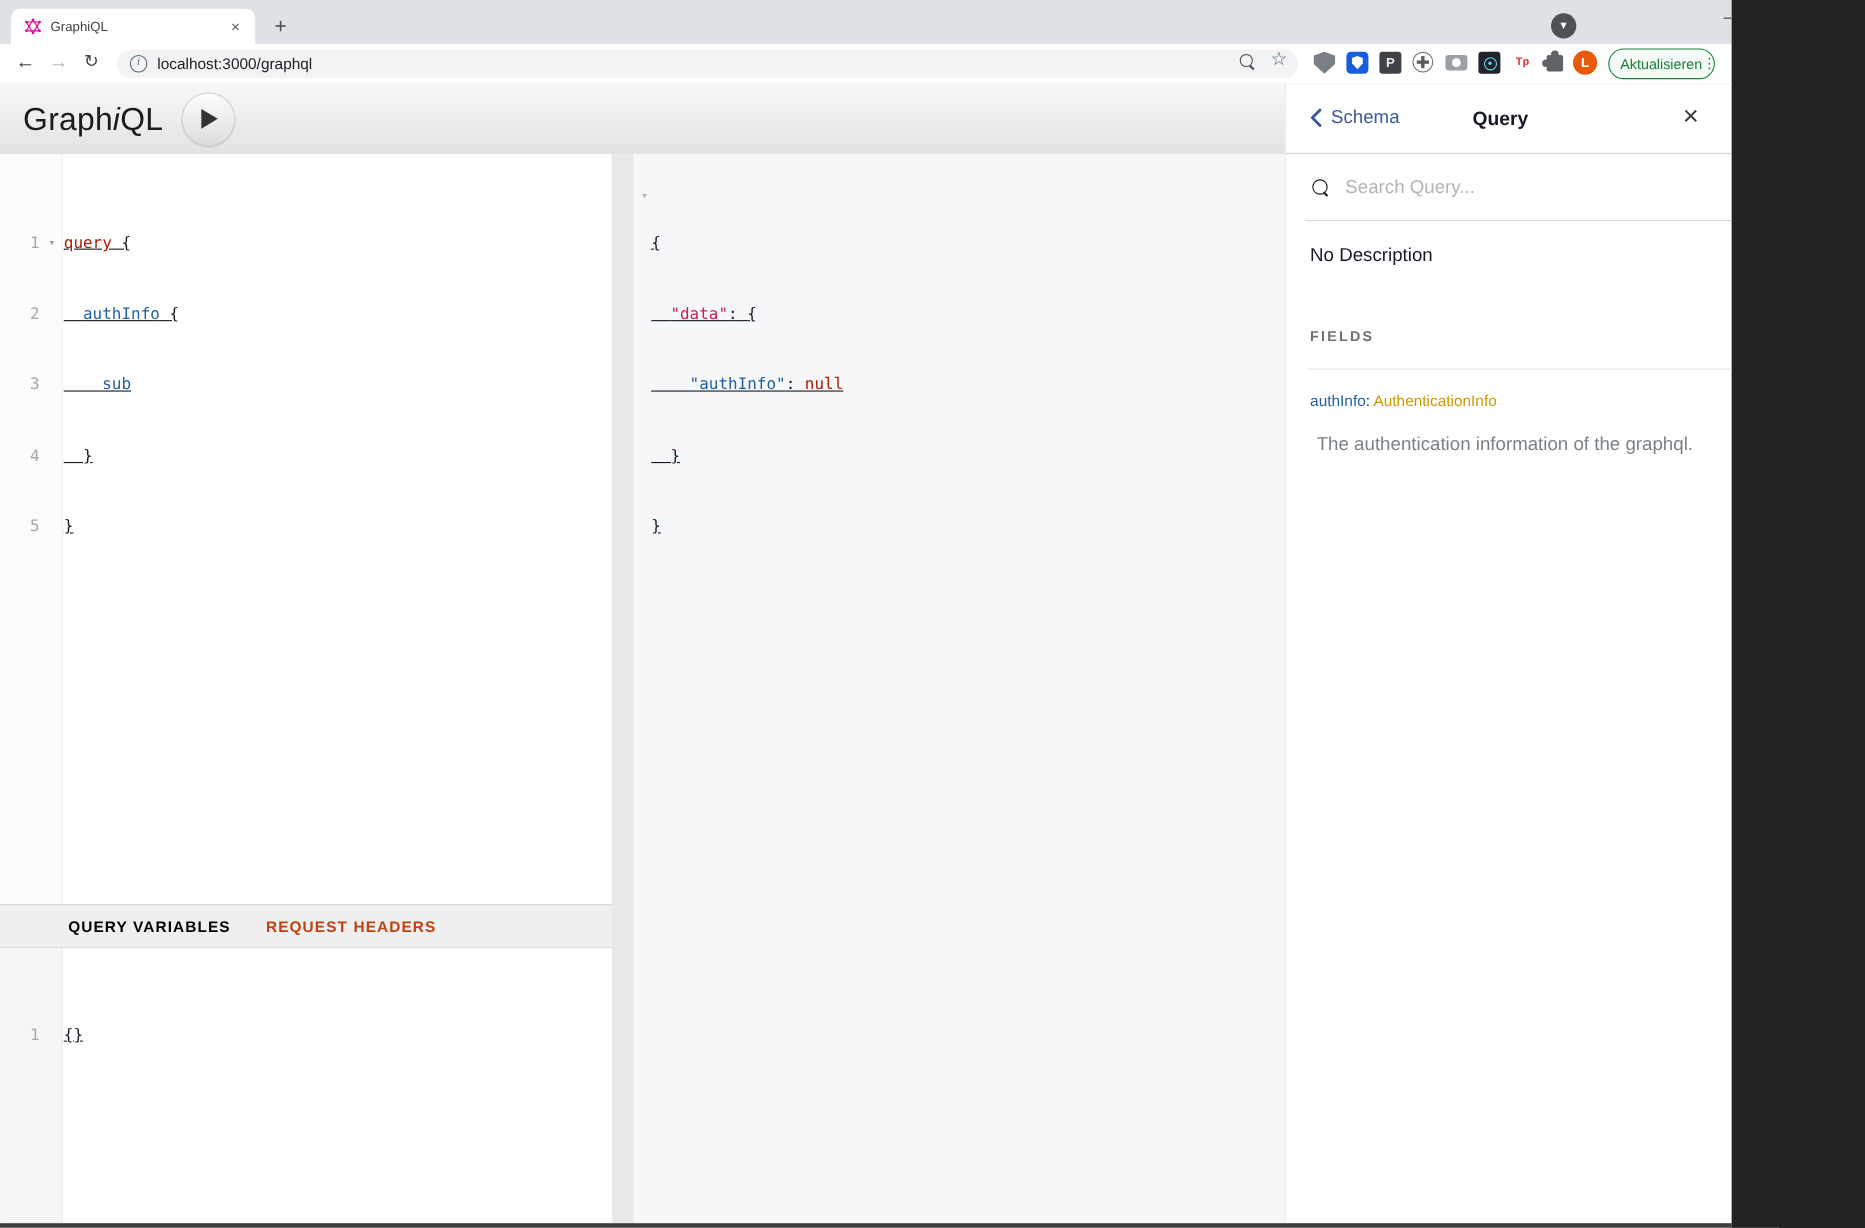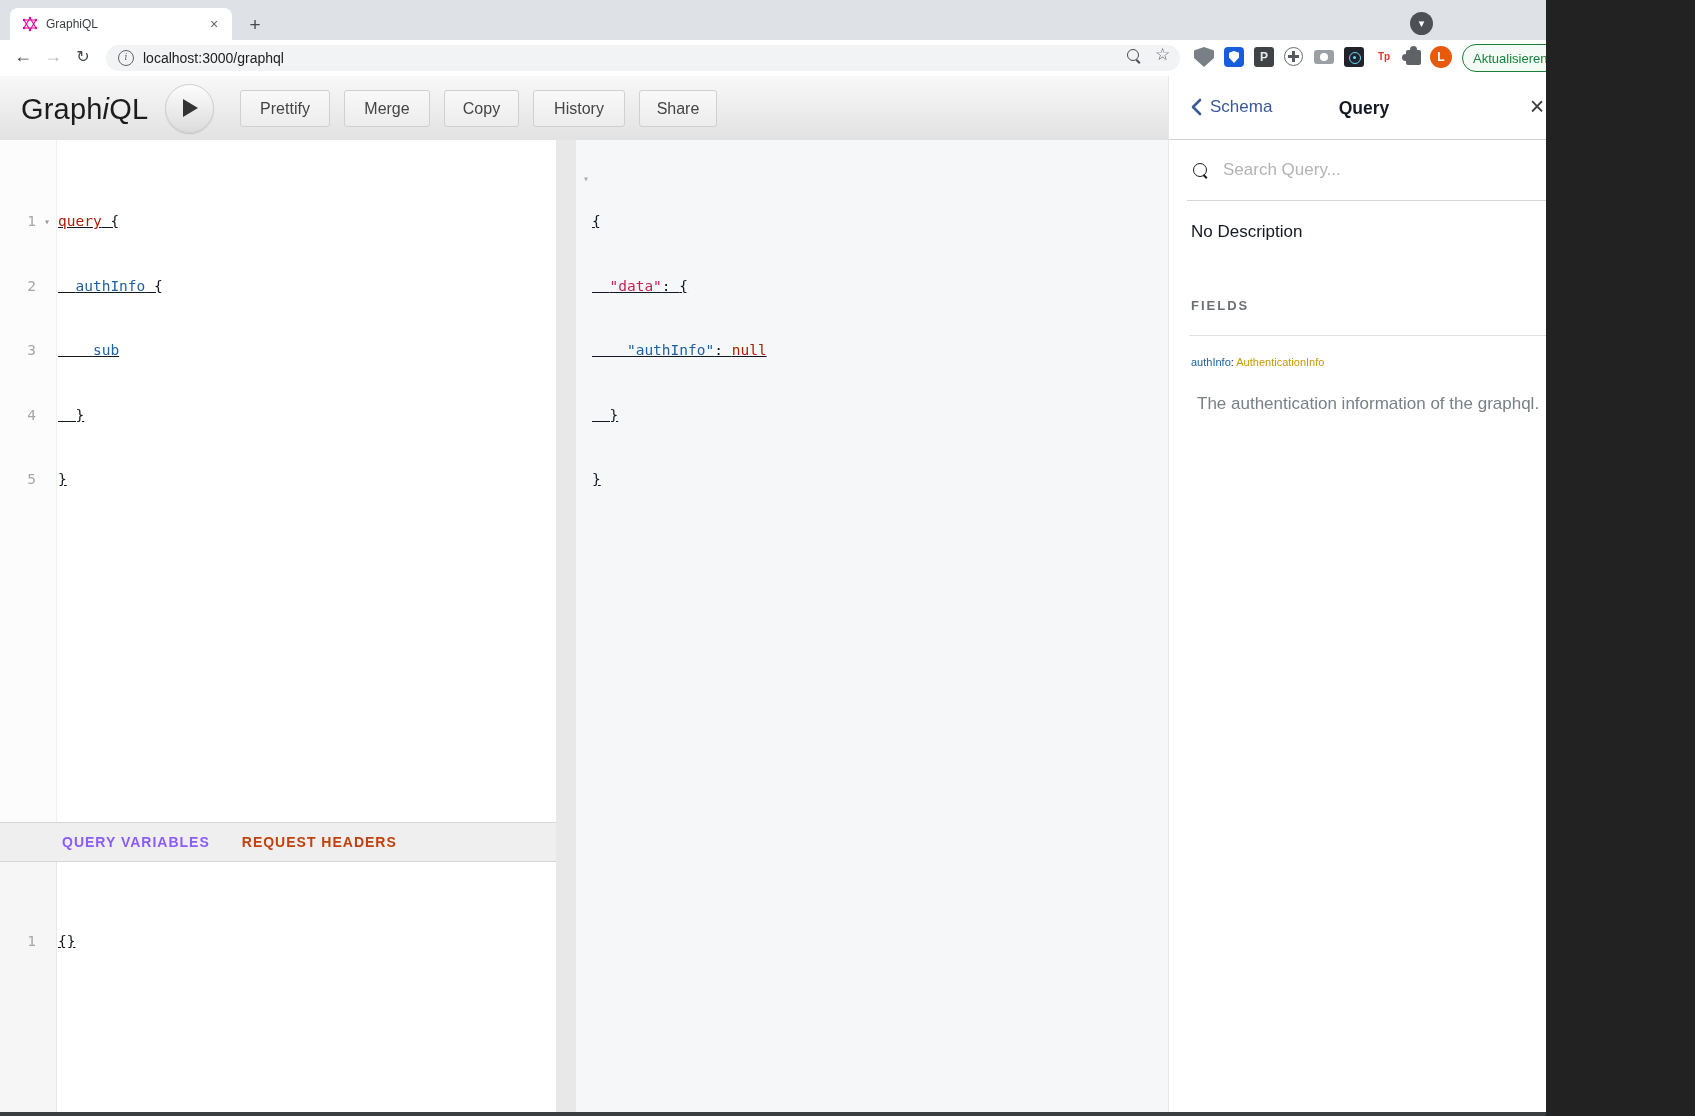--- a/index.html
+++ b/index.html
@@ -1,17 +1,17 @@
 <!DOCTYPE html>
 <html><head>
 <meta charset="utf-8">
 <style>
   html,body{margin:0;padding:0;background:#222;}
   .window{position:relative;width:1546px;height:1116px;background:#fff;overflow:hidden;
-    font-family:"Liberation Sans","DejaVu Sans",sans-serif;box-shadow:inset 0 0 0 1px #9b9b9b;}
+    font-family:"Liberation Sans","DejaVu Sans",sans-serif;box-shadow:inset 0 0 0 1px #9b9b9b;padding-left:28px;}
   .frame-bottom{position:absolute;left:0;top:1112px;width:1695px;height:4px;background:#3a3d40;}
 
   
   .tabstrip{position:absolute;left:0;top:0;width:1695px;height:40px;background:#dee1e6;}
   .tab{position:absolute;left:10px;top:8px;width:222px;height:32px;background:#fff;border-radius:8px 8px 0 0;display:flex;align-items:center;}
   .favicon{width:16px;height:16px;margin-left:12px;}
   .tab-title{font-size:12px;color:#3c4043;margin-left:8px;flex:1;}
   .tab-close{width:16px;height:16px;margin-right:10px;font-size:14px;line-height:16px;text-align:center;color:#5f6368;cursor:pointer;}
   .newtab{position:absolute;left:242px;top:12px;width:26px;height:26px;font-size:19px;line-height:25px;text-align:center;color:#45494d;border-radius:50%;}
   .tabsearch{position:absolute;left:1410px;top:12px;width:23px;height:23px;border-radius:50%;background:#4d5156;color:#fff;text-align:center;font-size:11px;line-height:22px;}
@@ -75,41 +75,41 @@
   .kw{color:#B11A04;} .fld{color:#1F61A0;} .p{color:#141823;}
   .divider{position:absolute;left:556px;top:140px;width:20px;height:972px;background:#e8e8e8;}
   .result-pane{position:absolute;left:576px;top:140px;width:592px;height:972px;background:#f6f7f8;}
   .result-pane .code-lines{left:16px;}
   .rfold{position:absolute;left:4px;top:28px;width:12px;color:#adadad;font-size:10px;line-height:21.5px;text-align:center;}
   .rkey{color:#CA2155;} .rfld{color:#1F61A0;} .rkw{color:#B11A04;}
 
   
   .varbar{position:absolute;left:0;top:822px;width:556px;height:40px;background:#efefef;border-top:1px solid #d6d6d6;border-bottom:1px solid #d6d6d6;box-sizing:border-box;display:flex;align-items:center;}
   .vartab{font-size:14px;font-weight:bold;letter-spacing:1px;}
-  .vartab.active{color:#8b5cf6;margin-left:62px;}
+  .vartab.active{color:#000000;margin-left:62px;}
   .vartab.inactive{color:#c2410c;margin-left:32px;}
   .vars-pane{position:absolute;left:0;top:862px;width:556px;height:250px;background:#fff;}
   .vars-pane .gutter{background:#f6f6f6;border-right:1px solid #e8e8e8;}
   .vars-pane .code-lines{top:26px;}
 
   
   .docs{position:absolute;left:1168px;top:76px;width:527px;height:1036px;background:#fff;border-left:1px solid #e8e8e8;box-sizing:border-box;}
   .docs-header{position:absolute;left:0;top:0;width:100%;height:64px;border-bottom:1px solid #d0d0d0;box-sizing:border-box;}
   .docs-back{position:absolute;left:22px;top:21px;display:flex;align-items:center;gap:8px;color:#3B5998;font-size:17px;cursor:pointer;}
   .docs-title{position:absolute;left:150px;top:22px;width:90px;text-align:center;font-size:17.5px;font-weight:bold;color:#141823;}
   .docs-close{position:absolute;left:352px;top:14px;width:32px;height:32px;font-size:25px;font-weight:300;color:#3d3d3d;text-align:center;line-height:32px;cursor:pointer;}
   .docs-search{position:absolute;left:18px;right:0;top:64px;height:60px;border-bottom:1px solid #d6d6d6;display:flex;align-items:center;}
   .docs-search .lens{width:12px;height:12px;border-color:#1a1a1a;margin-left:6px;flex:none;}
   .docs-search .lens::after{left:10px;top:10px;background:#1a1a1a;}
   .search-input{border:none;outline:none;background:transparent;font-size:17px;color:#333;margin-left:14px;flex:1;font-family:inherit;}
   .search-input::placeholder{color:#b3b3b3;}
   .no-desc{position:absolute;left:22px;top:146px;font-size:17px;color:#141823;}
   .fields-heading{position:absolute;left:22px;top:222px;font-size:13px;font-weight:bold;letter-spacing:2px;color:#6d7176;}
   .fields-divider{position:absolute;left:20px;right:0;top:259px;border-top:1px solid #e0e0e0;}
-  .field-row{position:absolute;left:22px;top:280px;font-size:11px;}
+  .field-row{position:absolute;left:22px;top:280px;font-size:14px;}
   .field-name{color:#1F61A0;cursor:pointer;} .field-colon{color:#141823;} .field-type{color:#CA9800;cursor:pointer;}
   .field-desc{position:absolute;left:28px;top:318px;font-size:17px;color:#7a8087;}
 </style>
 </head>
 <body>
 
 <div class="window">
 
   <div class="tabstrip">
     <div class="tab">
@@ -177,27 +177,20 @@
     <span class="update-label">Aktualisieren</span>
     <span class="update-dots">⋮</span>
   </div>
 
   <div class="gtopbar">
     <div class="glogo"><span>Graph</span><i>i</i><span>QL</span></div>
   </div>
   <div class="playbtn">
       <i></i>
     </div>
-  <div class="gbuttons">
-    <button class="gbtn b0">Prettify</button>
-    <button class="gbtn b1">Merge</button>
-    <button class="gbtn b2">Copy</button>
-    <button class="gbtn b3">History</button>
-    <button class="gbtn b4">Share</button>
-  </div>
 
   <div class="query-pane mono">
     <div class="gutter"></div>
     <div class="code-lines">
       <div class="cm-line">
         <span class="ln">1</span>
         <span class="foldcol">▾</span>
         <span class="codecol"><span class="kw">query</span><span class="p"> {</span></span>
       </div>
       <div class="cm-line">

